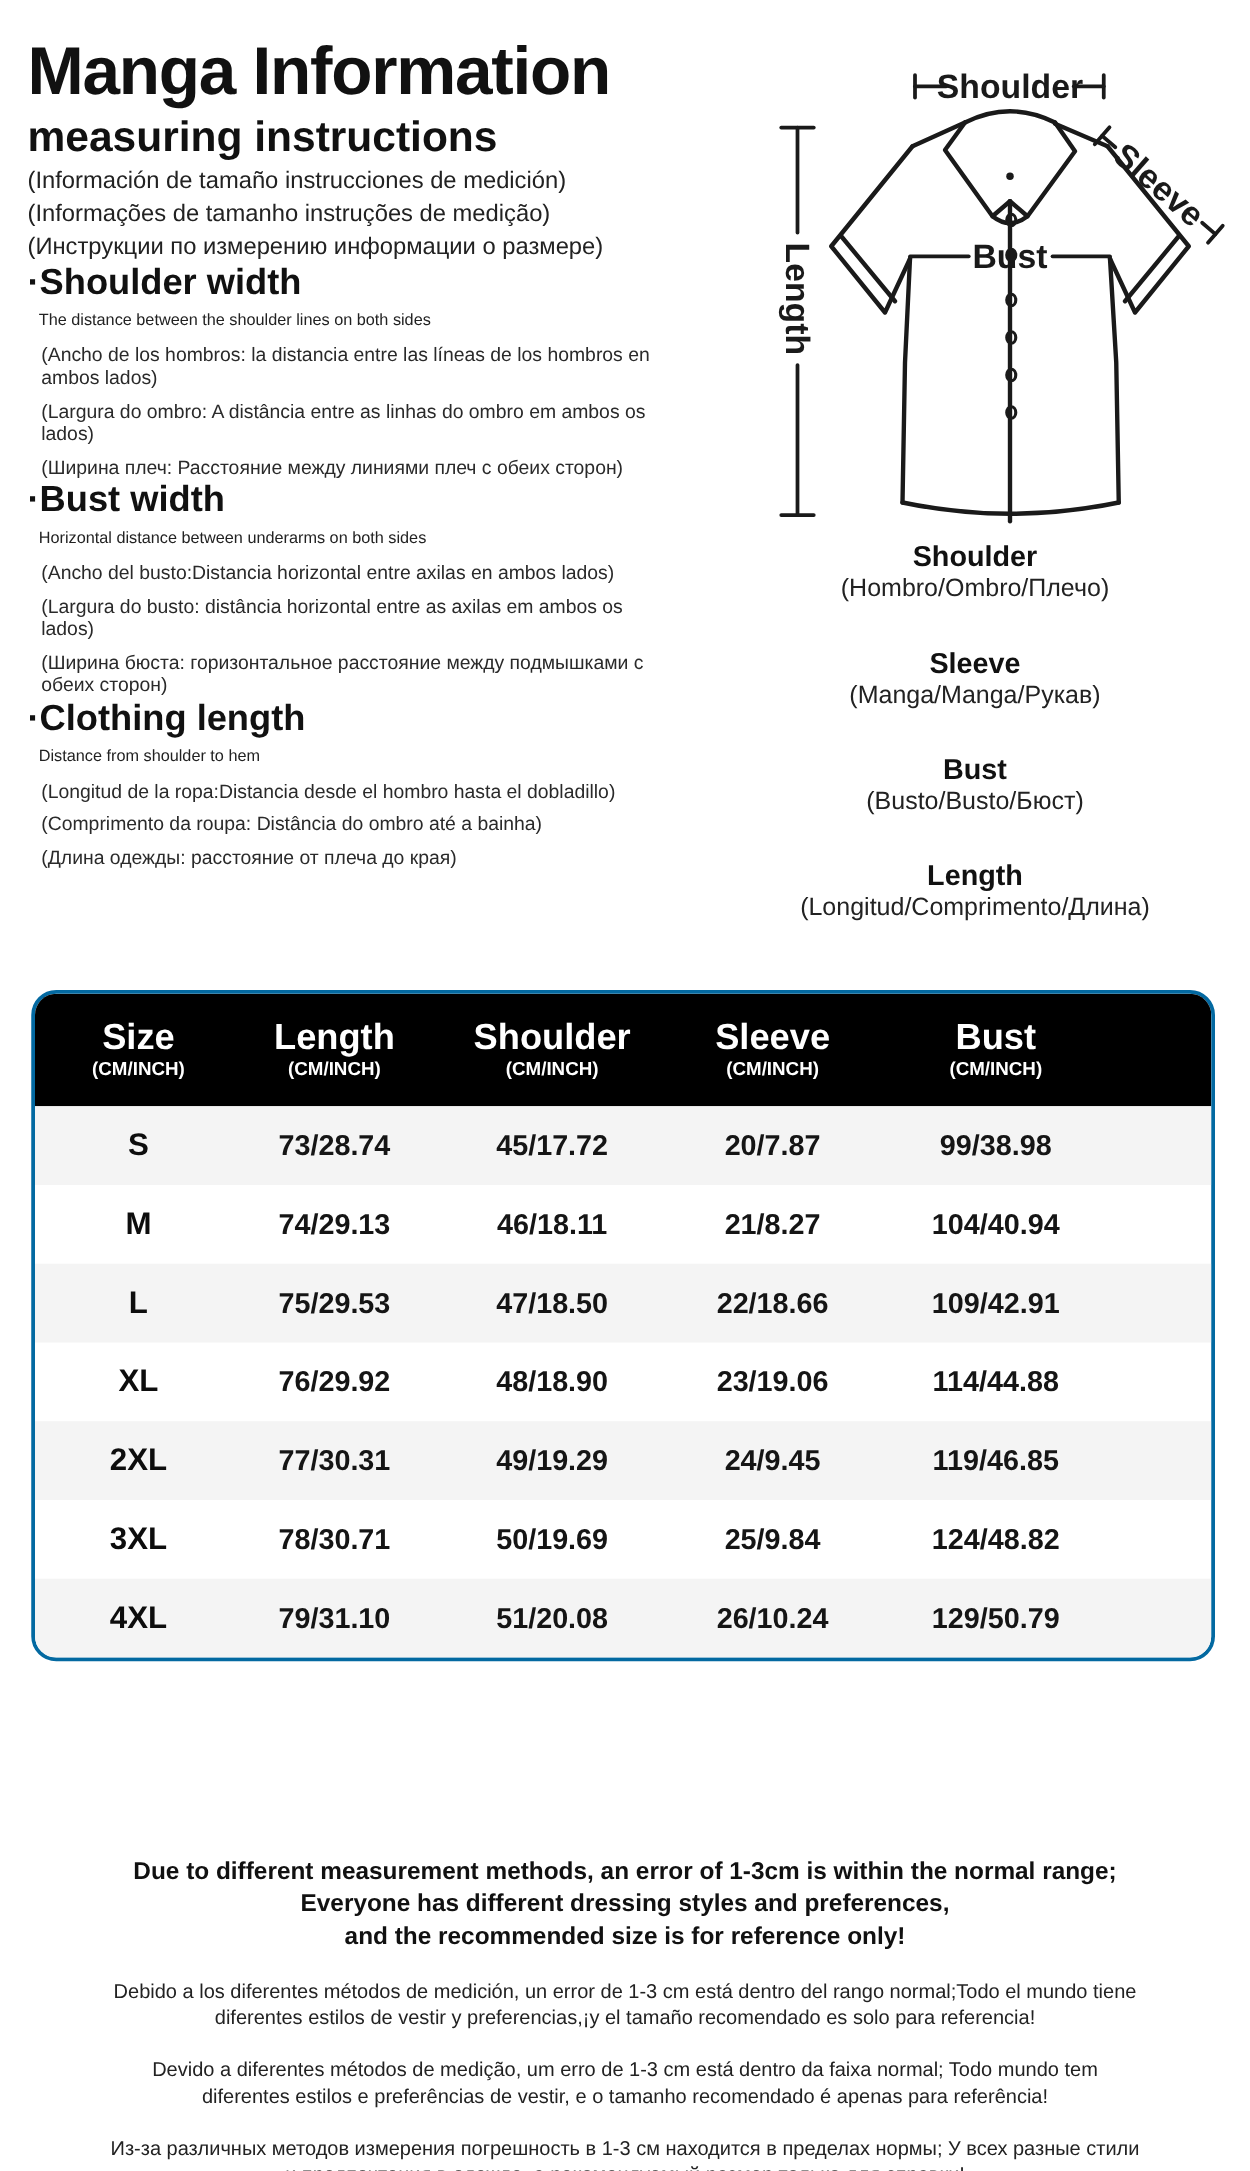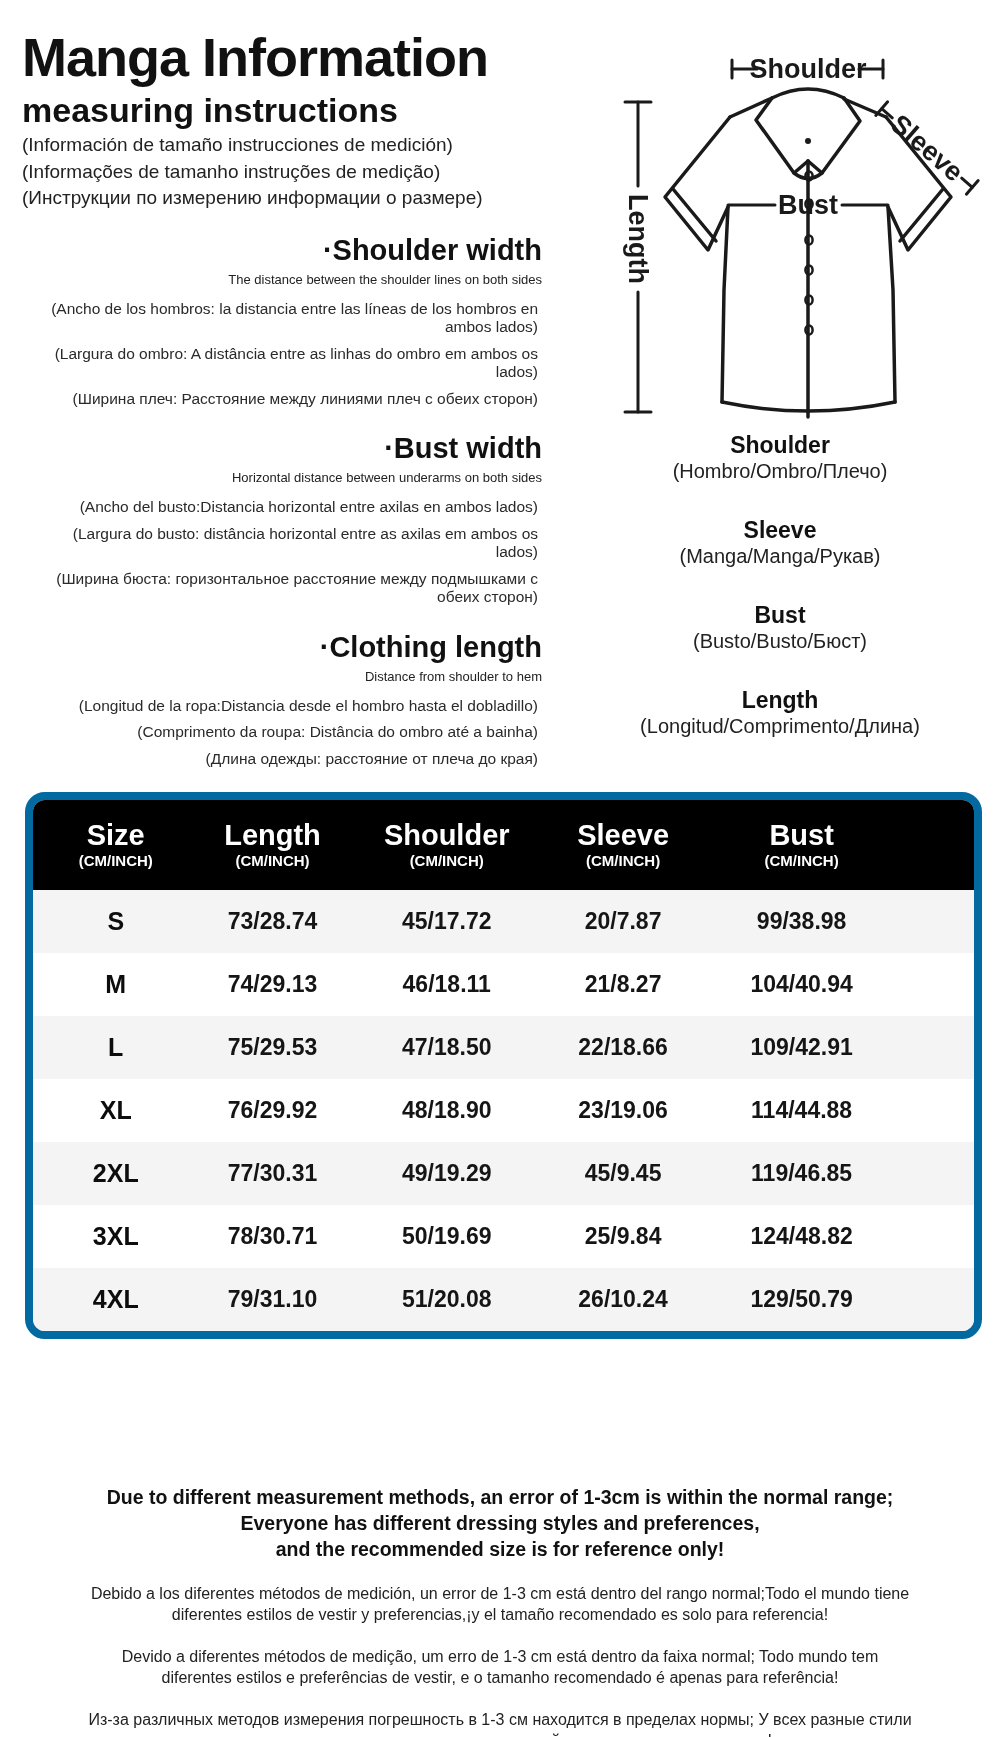--- a/index.html
+++ b/index.html
@@ -6,36 +6,36 @@
   body{
     width:1000px;height:1737px;position:relative;overflow:hidden;
     background:#ffffff;color:#1a1a1a;
     font-family:"Liberation Sans","DejaVu Sans",sans-serif;
   }
   
   .left-col{position:absolute;left:22px;top:26px;width:520px;}
   .page-title{font-size:54px;font-weight:bold;line-height:62px;letter-spacing:-1px;color:#111;}
   .page-subtitle{font-size:34px;font-weight:bold;line-height:40px;color:#111;margin-top:2px;}
   .title-trans{font-size:19px;line-height:23.5px;color:#222;margin-top:3px;}
-  .m-section{margin-top:24px;text-align:right;}
+  .m-section{}
   .m-heading{font-size:29px;font-weight:bold;line-height:33px;color:#111;}
   .m-desc{font-size:13px;line-height:24px;color:#222;padding-left:9px;margin-top:1px;}
   .m-trans{font-size:15.5px;line-height:18.5px;color:#2a2a2a;padding-left:11px;margin-top:8px;max-width:505px;}
   
   .diagram-svg{position:absolute;left:545px;top:40px;}
   .diagram-svg line,.diagram-svg path{stroke:#1a1a1a;fill:none;stroke-linecap:round;stroke-linejoin:round;}
   .d-label{font-family:"Liberation Sans","DejaVu Sans",sans-serif;font-size:27px;font-weight:600;fill:#1a1a1a;}
   .legend{position:absolute;left:555px;top:432px;width:450px;text-align:center;}
   .legend-block{margin-bottom:33px;}
   .legend-term{font-size:23px;font-weight:bold;line-height:26px;color:#111;}
   .legend-trans{font-size:20px;line-height:26px;color:#222;}
   
   .size-table{
     position:absolute;left:25px;top:792px;width:941px;
-    border:8px solid #0369a1;border-radius:20px;overflow:hidden;background:#fff;
+    border:3px solid #0369a1;border-radius:20px;overflow:hidden;background:#fff;
   }
   .t-head{display:grid;grid-template-columns:19% 17% 23% 17.5% 23.5%;
     background:#000;color:#fff;height:90px;align-items:center;padding-right:70px;}
   .t-head-cell{text-align:center;}
   .t-head-main{font-size:29px;font-weight:bold;line-height:32px;}
   .t-head-unit{font-size:15px;font-weight:bold;line-height:20px;}
   .t-row{display:grid;grid-template-columns:19% 17% 23% 17.5% 23.5%;
     height:63px;align-items:center;padding-right:70px;}
   .t-row.alt{background:#f4f4f4;}
   .t-cell{text-align:center;font-size:23px;font-weight:bold;color:#151515;}
@@ -216,21 +216,21 @@
     <div class="t-cell size">XL</div>
     <div class="t-cell">76/29.92</div>
     <div class="t-cell">48/18.90</div>
     <div class="t-cell">23/19.06</div>
     <div class="t-cell">114/44.88</div>
   </div>
   <div class="t-row alt">
     <div class="t-cell size">2XL</div>
     <div class="t-cell">77/30.31</div>
     <div class="t-cell">49/19.29</div>
-    <div class="t-cell">45/9.45</div>
+    <div class="t-cell">24/9.45</div>
     <div class="t-cell">119/46.85</div>
   </div>
   <div class="t-row">
     <div class="t-cell size">3XL</div>
     <div class="t-cell">78/30.71</div>
     <div class="t-cell">50/19.69</div>
     <div class="t-cell">25/9.84</div>
     <div class="t-cell">124/48.82</div>
   </div>
   <div class="t-row alt">

